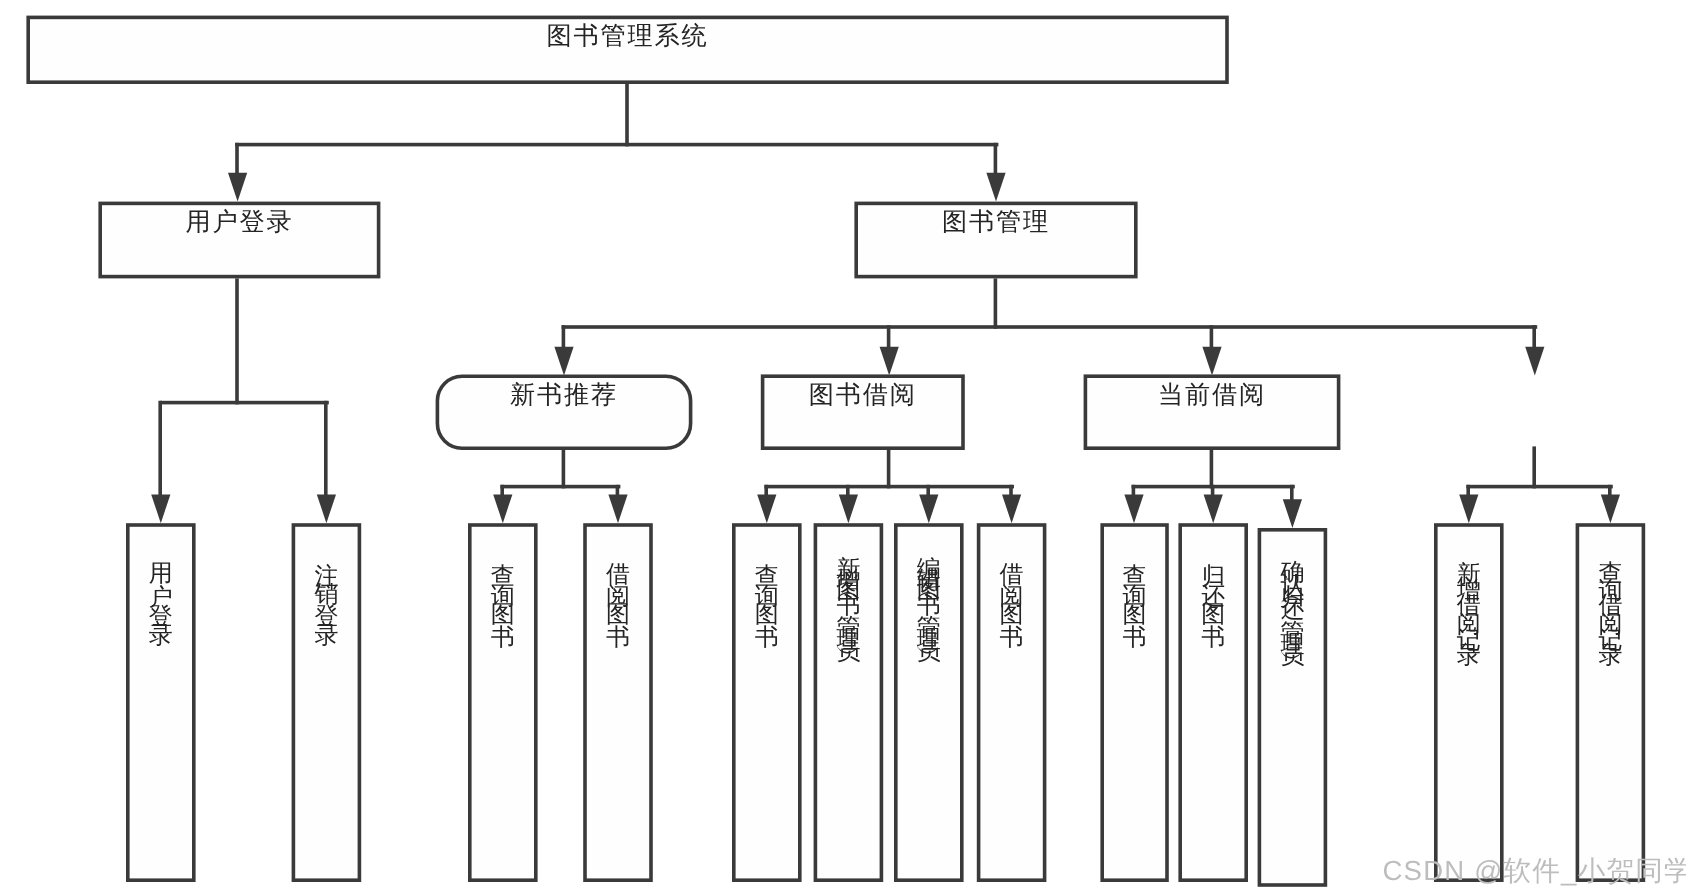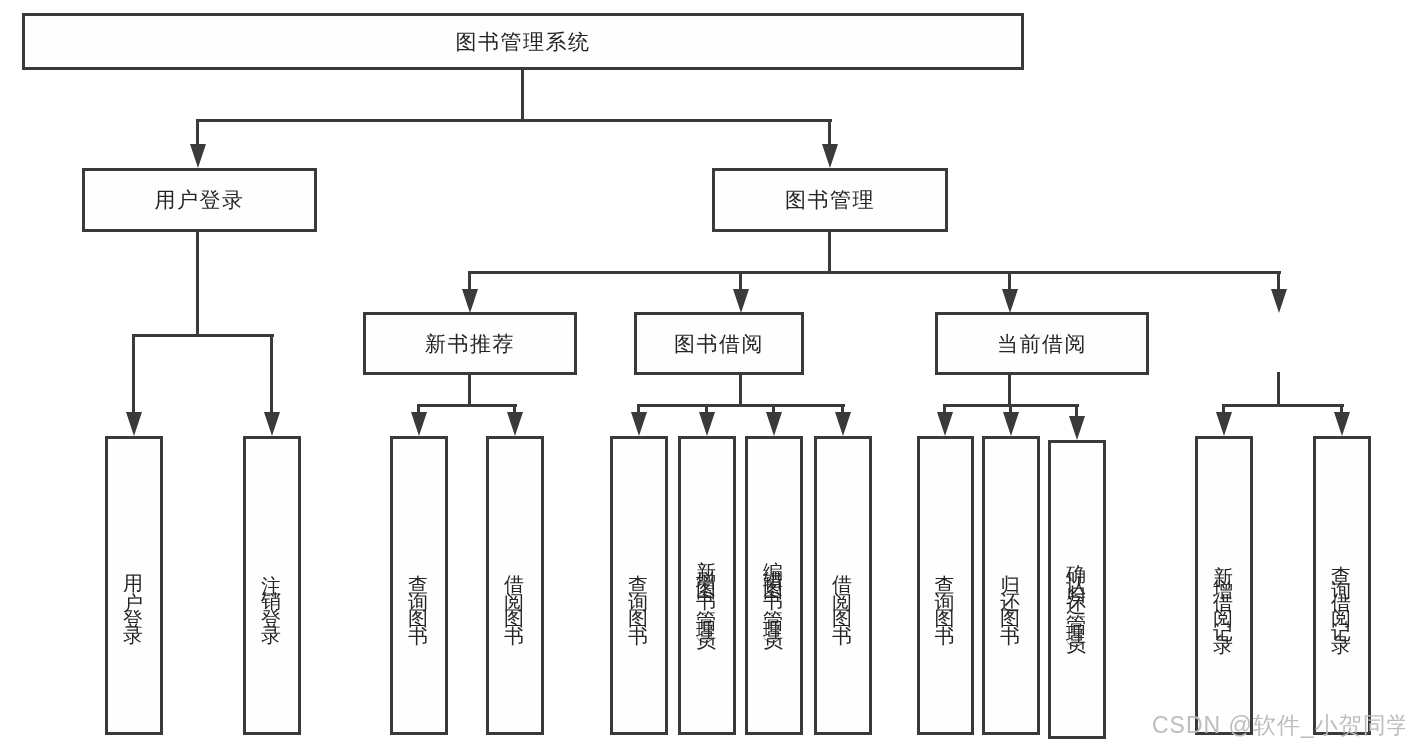--- a/index.html
+++ b/index.html
@@ -10,21 +10,21 @@
     background: #ffffff;
     font-family: "Liberation Sans", sans-serif;
     overflow: hidden;
   }
   .box {
     position: absolute;
     box-sizing: border-box;
     background: #fefefe;
     border: 3px solid #3a3a3a;
     display: flex;
-    align-items: center;
+    align-items: flex-start;
     justify-content: center;
     color: #242424;
   }
   .hlabel { font-size: 21px; letter-spacing: 1.5px; white-space: nowrap; }
   .vlabel {
     writing-mode: vertical-rl;
     font-size: 20px;
     white-space: nowrap;
     color: #242424;
   }
@@ -117,27 +117,27 @@
     <span class="hlabel">图书管理系统</span>
   </div>
 
   <div class="box" style="left:82px;top:168px;width:235px;height:64px;">
     <span class="hlabel">用户登录</span>
   </div>
   <div class="box" style="left:712px;top:168px;width:236px;height:64px;">
     <span class="hlabel">图书管理</span>
   </div>
 
-  <div class="box" style="left:363px;top:312px;width:214px;height:63px;">
+  <div class="box" style="left:363px;top:312px;width:214px;height:63px;border-radius:22px;">
     <span class="hlabel">新书推荐</span>
   </div>
   <div class="box" style="left:634px;top:312px;width:170px;height:63px;">
     <span class="hlabel">图书借阅</span>
   </div>
-  <div class="box" style="left:903px;top:312px;width:214px;height:63px;margin-left:32px;">
+  <div class="box" style="left:903px;top:312px;width:214px;height:63px;">
     <span class="hlabel">当前借阅</span>
   </div>
 
   <div class="box" style="left:105px;top:436px;width:58px;height:299px;">
     <span class="vlabel sp4">用户登录</span>
   </div>
   <div class="box" style="left:243px;top:436px;width:58px;height:299px;">
     <span class="vlabel sp4">注销登录</span>
   </div>
 

